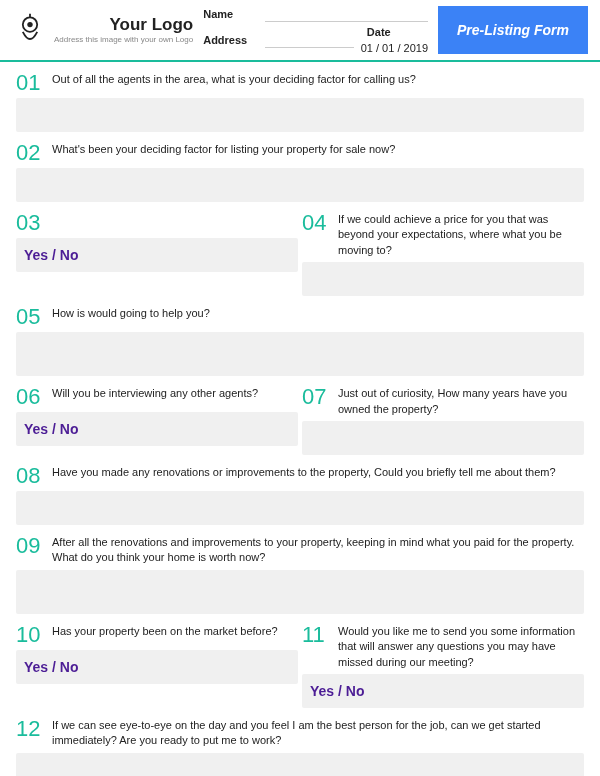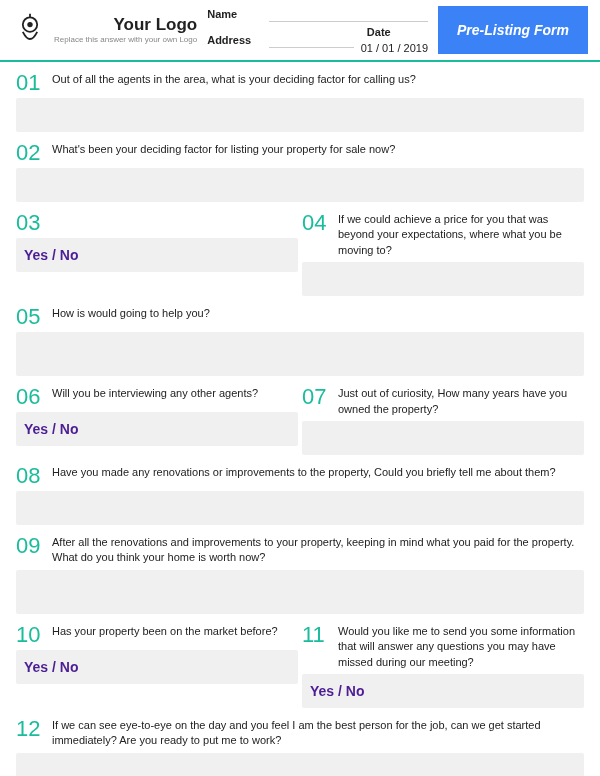--- a/index.html
+++ b/index.html
@@ -199,21 +199,21 @@
 
       <div class="logo-area">
         <svg class="logo-icon" viewBox="0 0 40 40" xmlns="http://www.w3.org/2000/svg">
           <circle cx="20" cy="14" r="8" fill="none" stroke="#222" stroke-width="2"></circle>
           <path d="M20 6 L20 2" stroke="#222" stroke-width="2"></path>
           <circle cx="20" cy="14" r="3" fill="#222"></circle>
           <path d="M12 22 Q20 38 28 22" fill="none" stroke="#222" stroke-width="2"></path>
         </svg>
         <div class="logo-text-area">
           <span class="logo-title">Your Logo</span>
-          <span class="logo-subtitle">Replace this answer with your own Logo</span>
+          <span class="logo-subtitle">Address this image with your own Logo</span>
         </div>
       </div>
 
       <div class="header-fields">
         <div class="header-row">
           <span class="field-label">Name</span>
           <div class="field-line"></div>
         </div>
         <div class="header-row">
           <span class="field-label">Address</span>

